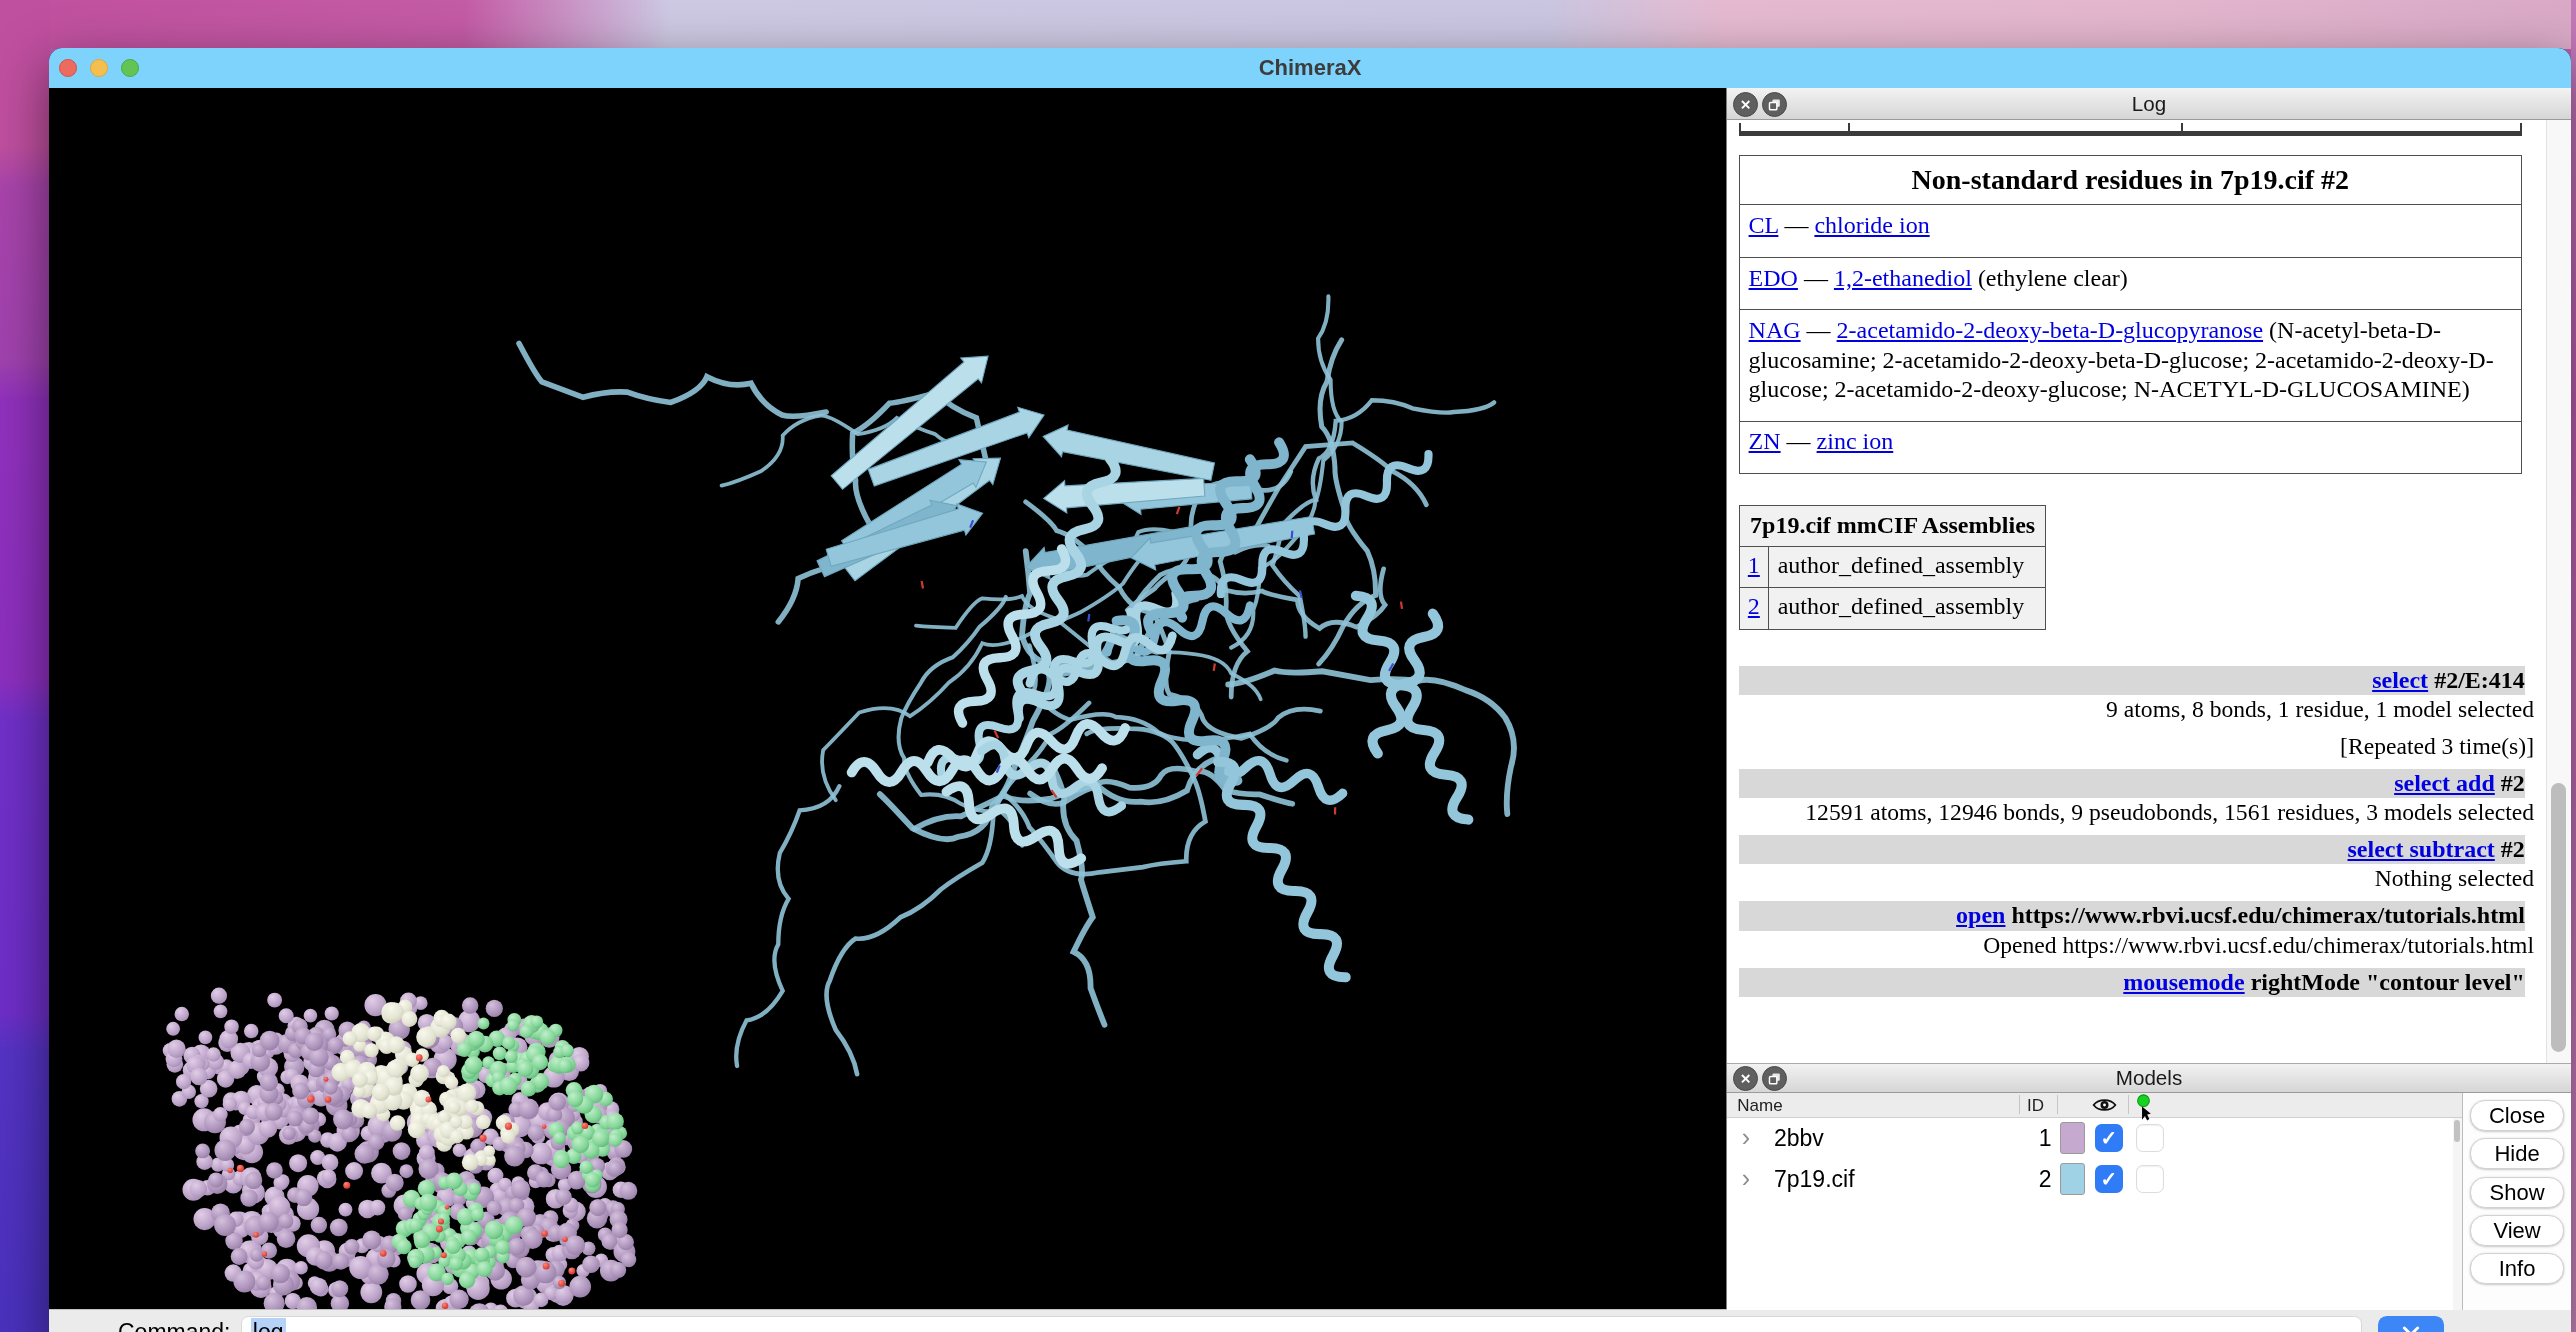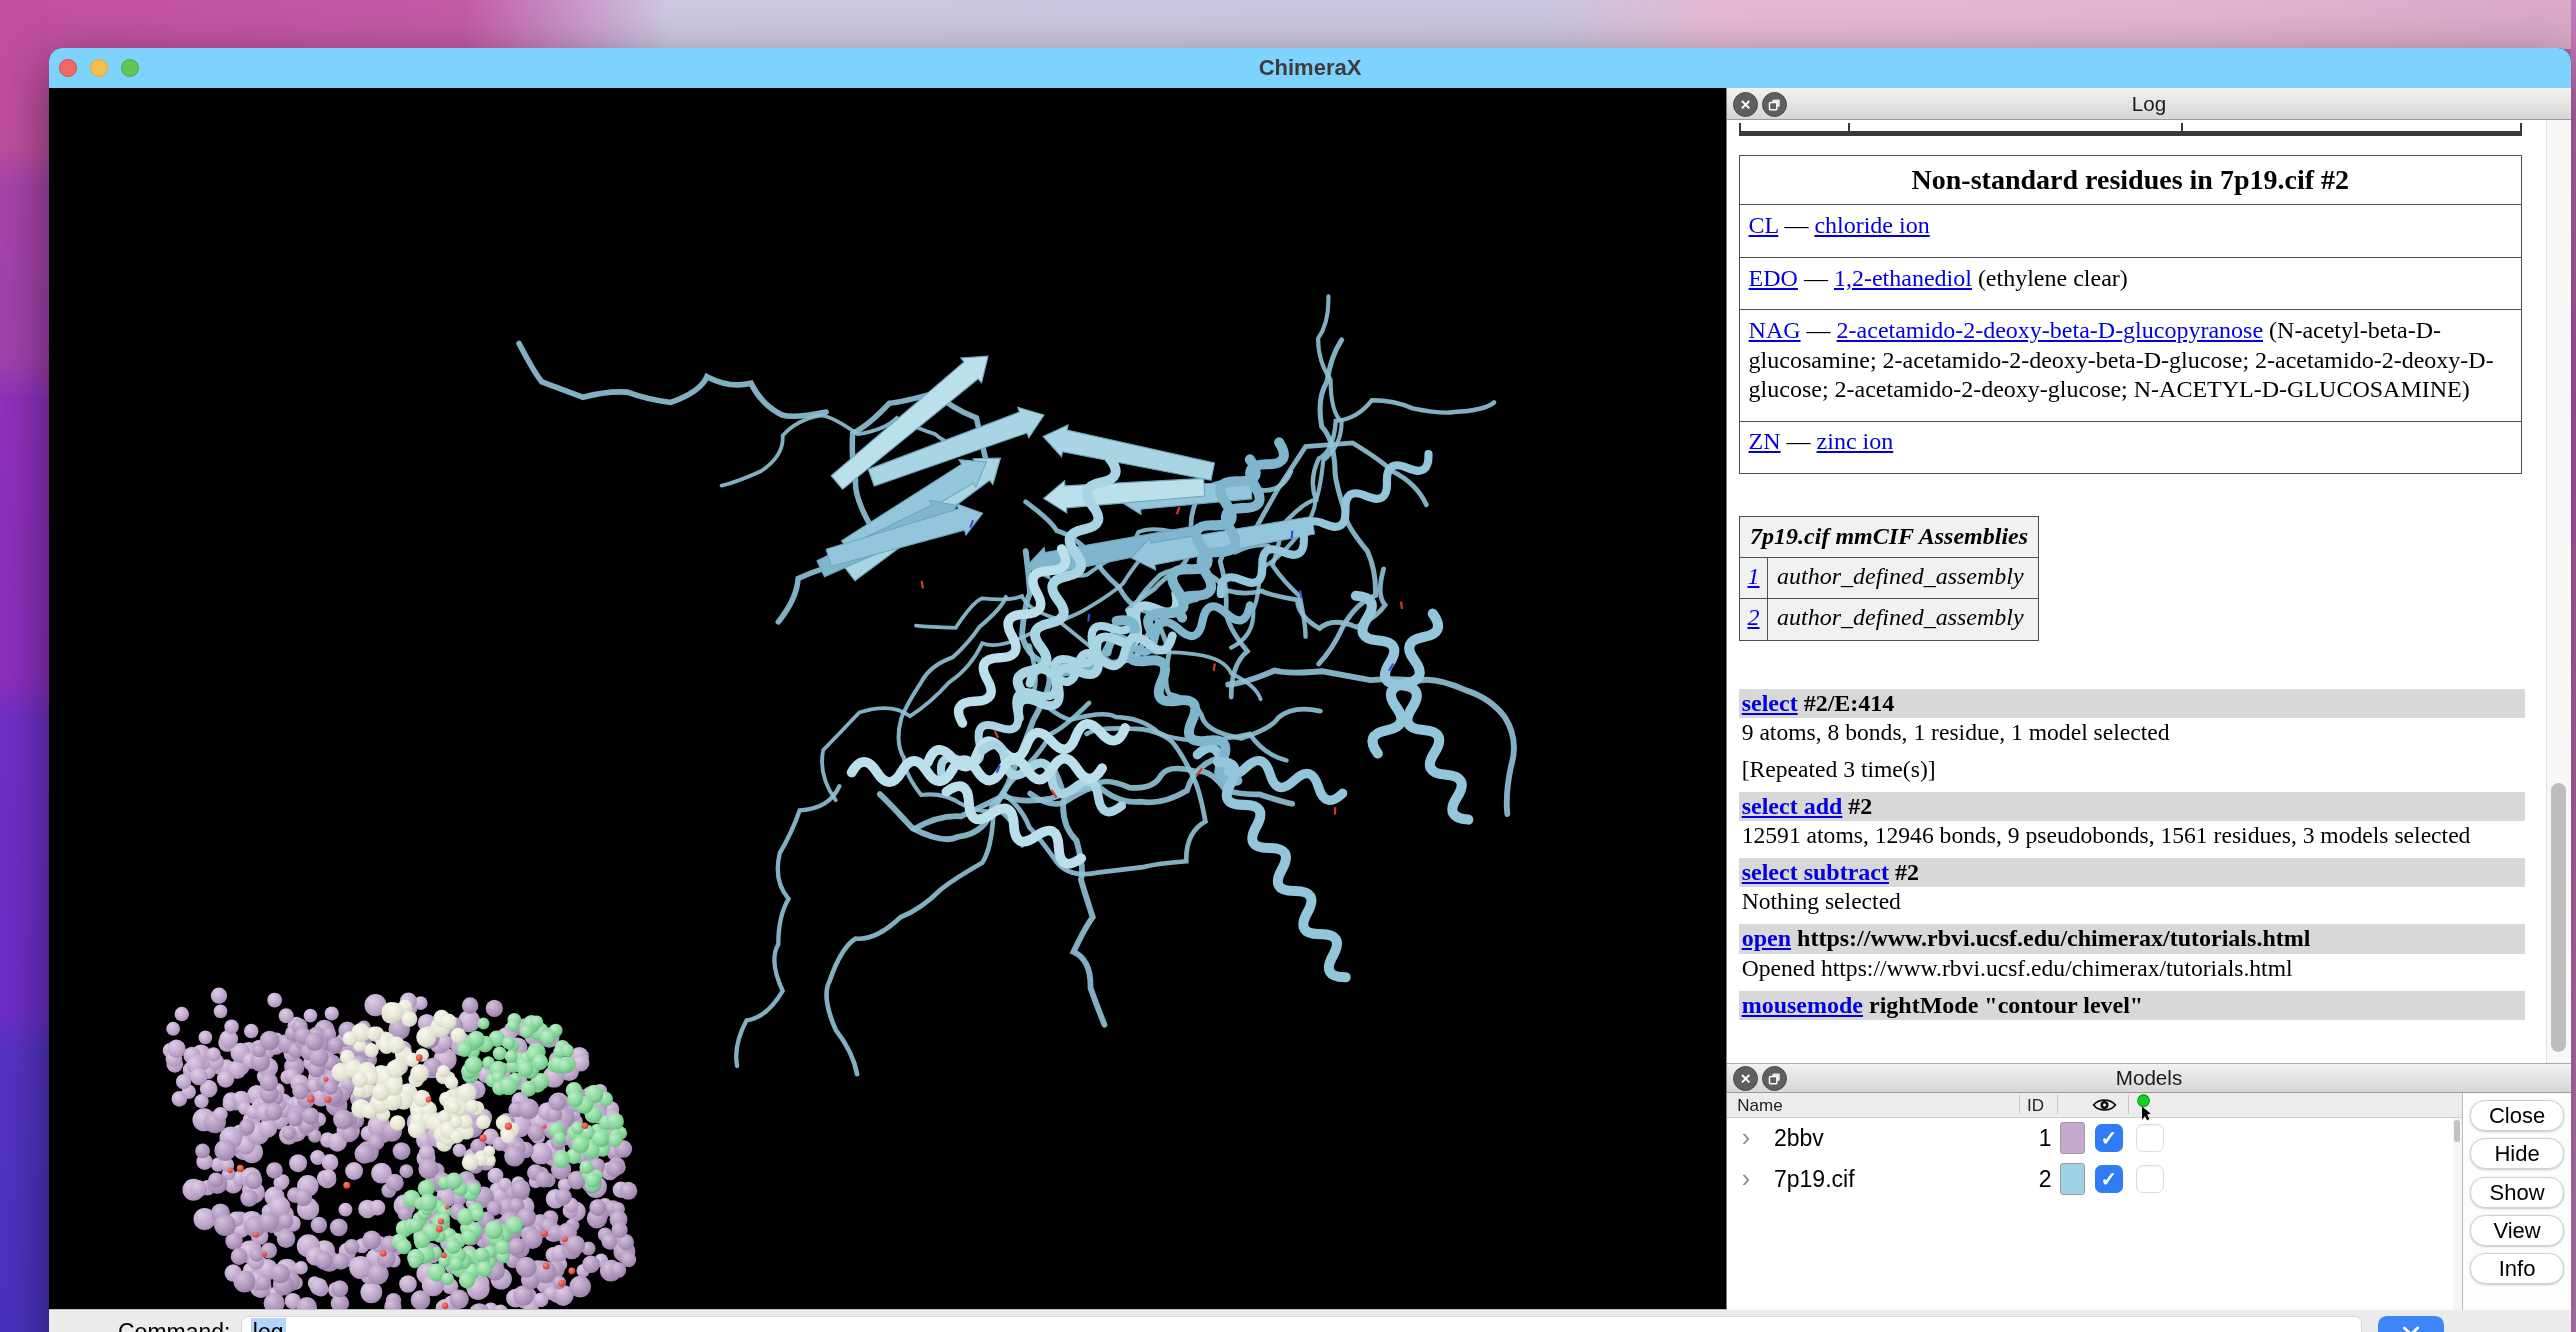--- a/index.html
+++ b/index.html
@@ -48,27 +48,27 @@
 
   .partial-table { position:relative; width:783px; height:11.8px; margin-top:1.5px; }
   .partial-table .hbar { position:absolute; left:0; bottom:0; width:100%; height:5.2px; background:#3b3b3b; }
   .partial-table .tick { position:absolute; bottom:3.7px; width:2.2px; height:9.6px; background:#3b3b3b; }
 
   table.logtbl { border-collapse:collapse; background:#fff; }
   table.logtbl td, table.logtbl th { border:1.5px solid #4f4f4f; }
   .res-table { width:783px; margin-top:19px; }
   .res-table th { font-size:28px; font-weight:bold; text-align:center; padding:7.4px 5.9px 8.8px; }
   .res-table td { padding:5.9px 8.8px 16px; line-height:29.5px; }
-  .asm-table { margin-top:42px;font-style:italic; }
+  .asm-table { margin-top:31px; }
   .asm-table th { background:#f1f1f1; font-weight:bold; padding:5.9px 10.3px 7.4px; font-size:24px; }
   .asm-table td { background:#f1f1f1; padding:4.4px 8.8px 8.8px; }
   .asm-table td.idc { text-align:center; padding:4.4px 7.4px 8.8px; }
   a.loglink { color:#0000e0; text-decoration:underline; cursor:pointer; }
 
-  .entries { margin-top:48px; }
+  .entries { margin-top:36px;text-align:right; }
   .entry { margin-bottom:8.8px; }
   .entry-bar { background:#d8d8d8; height:29.5px; line-height:29.5px; padding-left:2.9px; font-weight:bold; width:786px; }
   .entry-bar a.loglink { font-weight:bold; }
   .entry-resp { height:28px; line-height:28px; font-size:23.6px; padding-left:2.9px; }
   .entry-resp:empty { display:none; }
   span.extra:empty { display:none; }
 
   
   .models-titlebar { border-top:0.7px solid #aaa; height:29.5px; }
   .models-body { display:flex; height:217px; background:#fff; flex:none; }

